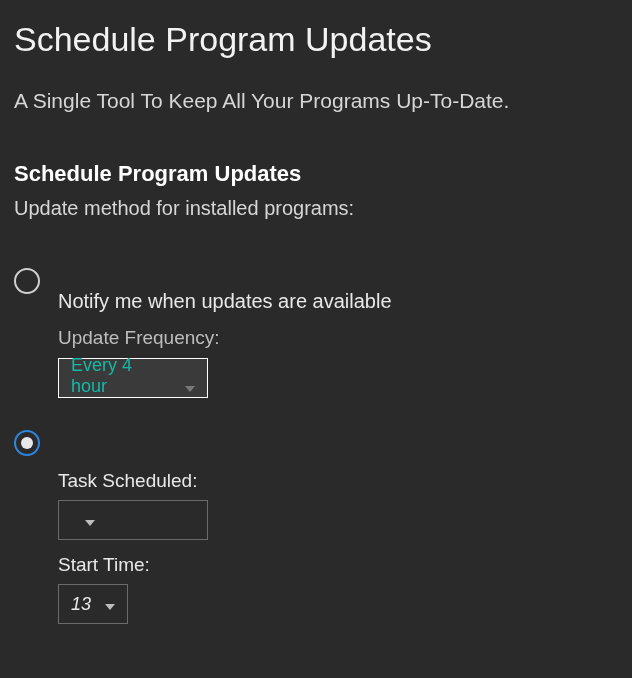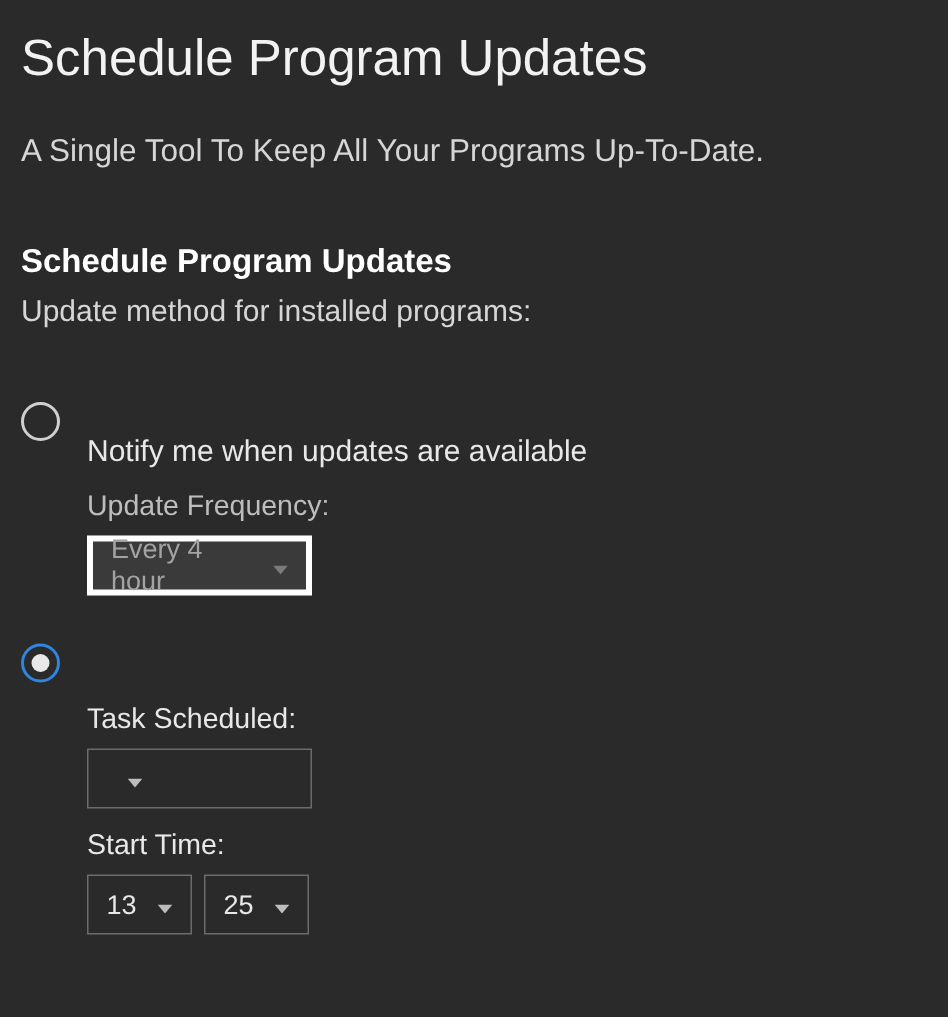--- a/index.html
+++ b/index.html
@@ -95,36 +95,37 @@
       border: 1px solid #6b6b6b;
       background: #2a2a2a;
       padding: 0 12px;
       cursor: pointer;
       color: #e8e8e8;
       font-size: 18px;
       font-weight: 300;
     }
     .select.disabled {
       background: #3a3a3a;
-      border: 4px solid #ffffff;
-      color: #a3a3a3;
+      border: 1px solid #ffffff;
+      color: #14b8a6;
       cursor: default;
+      align-items: flex-end;
     }
     .select .caret {
       margin-left: 14px;
     }
     .select.disabled .caret svg path {
       fill: #7a7a7a;
     }
     .row {
       display: flex;
       gap: 8px;
     }
     .w-wide { width: 150px; }
-    .w-small { width: 70px; }
+    .w-small { width: 70px; font-style: italic; }
     .rel {
       position: relative;
       width: 632px;
       height: 678px;
     }
   </style>
 </head>
 <body>
 
 <div class="rel">
@@ -166,24 +167,16 @@
     <div class="field-label" style="margin-top:14px">Start Time:</div>
     <div class="row">
       <div class="select w-small">
         <span>13</span>
         <span class="caret">
           <svg width="10" height="6" viewBox="0 0 10 6">
               <path d="M0 0 L5 6 L10 0 Z" fill="#bdbdbd"></path>
             </svg>
         </span>
       </div>
-      <div class="select w-small">
-        <span>25</span>
-        <span class="caret">
-          <svg width="10" height="6" viewBox="0 0 10 6">
-              <path d="M0 0 L5 6 L10 0 Z" fill="#bdbdbd"></path>
-            </svg>
-        </span>
-      </div>
     </div>
   </div>
 
 </div>
 
 </body></html>

